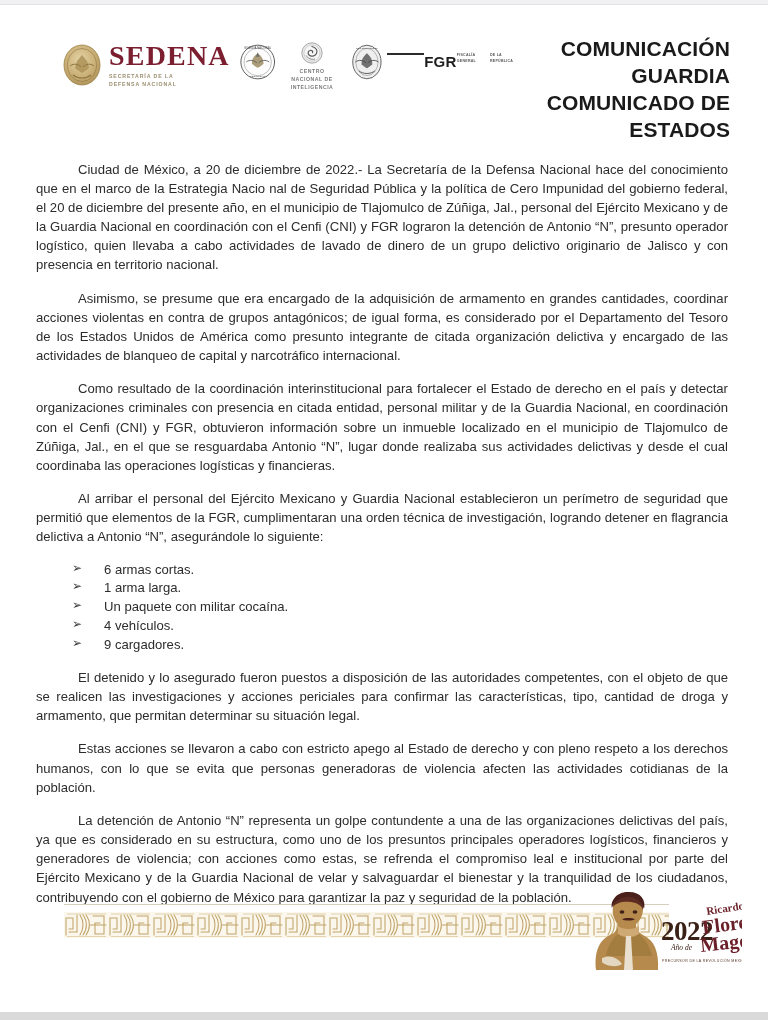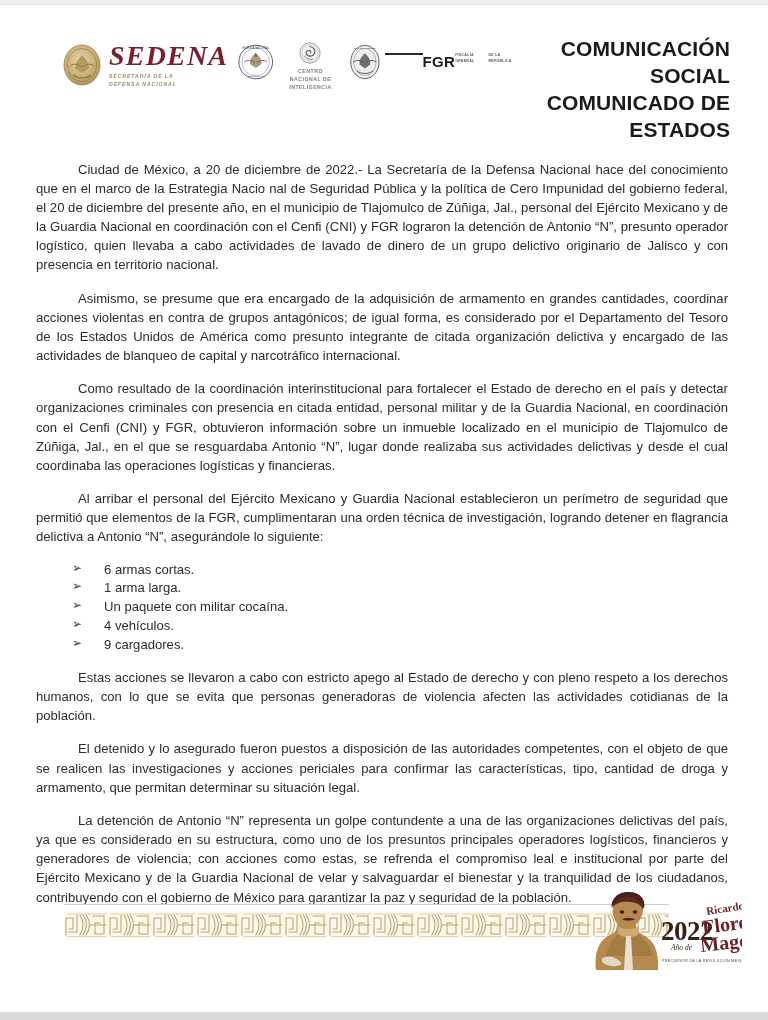--- a/index.html
+++ b/index.html
@@ -45,21 +45,21 @@
   }
 
   .logo-strip {
     display: flex;
     align-items: flex-start;
     gap: 8px;
     padding-top: 8px;
   }
 
   
-  .sedena-lockup { display: flex; align-items: center; gap: 7px; font-style: italic; }
+  .sedena-lockup { display: flex; align-items: center; gap: 7px; }
   .sedena-text-wrap { display: flex; flex-direction: column; }
   .sedena-word {
     font-family: "Liberation Serif", serif;
     font-size: 28px;
     font-weight: 700;
     letter-spacing: 1.2px;
     color: #7b1e30;
     line-height: 1;
   }
   .sedena-sub {
@@ -257,21 +257,21 @@
           <div class="fgr-rule"></div>
           <div class="fgr-word">FGR</div>
           <div class="fgr-sub">FISCALÍA GENERAL</div>
           <div class="fgr-sub">DE LA REPÚBLICA</div>
         </div>
       </div>
 
     </div>
 
     <div class="header-titles">
-      <div>COMUNICACIÓN SOCIAL</div>
+      <div>COMUNICACIÓN GUARDIA</div>
       <div>COMUNICADO DE ESTADOS</div>
     </div>
 
   </div>
 
 
   <div class="body-copy">
     <p>Ciudad de México, a 20 de diciembre de 2022.- La Secretaría de la Defensa Nacional hace del conocimiento que en el marco de la Estrategia Nacio nal de Seguridad Pública y la política de Cero Impunidad del gobierno federal, el 20 de diciembre del presente año, en el municipio de Tlajomulco de Zúñiga, Jal., personal del Ejército Mexicano y de la Guardia Nacional en coordinación con el Cenfi (CNI) y FGR lograron la detención de Antonio “N”, presunto operador logístico, quien llevaba a cabo actividades de lavado de dinero de un grupo delictivo originario de Jalisco y con presencia en territorio nacional.</p>
     <p>Asimismo, se presume que era encargado de la adquisición de armamento en grandes cantidades, coordinar acciones violentas en contra de grupos antagónicos; de igual forma, es considerado por el Departamento del Tesoro de los Estados Unidos de América como presunto integrante de citada organización delictiva y encargado de las actividades de blanqueo de capital y narcotráfico internacional.</p>
     <p>Como resultado de la coordinación interinstitucional para fortalecer el Estado de derecho en el país y detectar organizaciones criminales con presencia en citada entidad, personal militar y de la Guardia Nacional, en coordinación con el Cenfi (CNI) y FGR, obtuvieron información sobre un inmueble localizado en el municipio de Tlajomulco de Zúñiga, Jal., en el que se resguardaba Antonio “N”, lugar donde realizaba sus actividades delictivas y desde el cual coordinaba las operaciones logísticas y financieras.</p>
@@ -293,22 +293,22 @@
       <li>
         <span class="bullet-arrow">➢</span>
         <span>4 vehículos.</span>
       </li>
       <li>
         <span class="bullet-arrow">➢</span>
         <span>9 cargadores.</span>
       </li>
     </ul>
 
+    <p>El detenido y lo asegurado fueron puestos a disposición de las autoridades competentes, con el objeto de que se realicen las investigaciones y acciones periciales para confirmar las características, tipo, cantidad de droga y armamento, que permitan determinar su situación legal.</p>
     <p>Estas acciones se llevaron a cabo con estricto apego al Estado de derecho y con pleno respeto a los derechos humanos, con lo que se evita que personas generadoras de violencia afecten las actividades cotidianas de la población.</p>
-    <p>El detenido y lo asegurado fueron puestos a disposición de las autoridades competentes, con el objeto de que se realicen las investigaciones y acciones periciales para confirmar las características, tipo, cantidad de droga y armamento, que permitan determinar su situación legal.</p>
     <p>La detención de Antonio “N” representa un golpe contundente a una de las organizaciones delictivas del país, ya que es considerado en su estructura, como uno de los presuntos principales operadores logísticos, financieros y generadores de violencia; con acciones como estas, se refrenda el compromiso leal e institucional por parte del Ejército Mexicano y de la Guardia Nacional de velar y salvaguardar el bienestar y la tranquilidad de los ciudadanos, contribuyendo con el gobierno de México para garantizar la paz y seguridad de la población.</p>
   </div>
 
   <div class="doc-footer">
     <div class="footer-hairline"></div>
 
     <div class="footer-band">
       <svg width="605" height="26" viewBox="0 0 605 26" preserveAspectRatio="none">
         <defs>
           <pattern id="greca" x="0" y="0" width="44" height="26" patternUnits="userSpaceOnUse">

